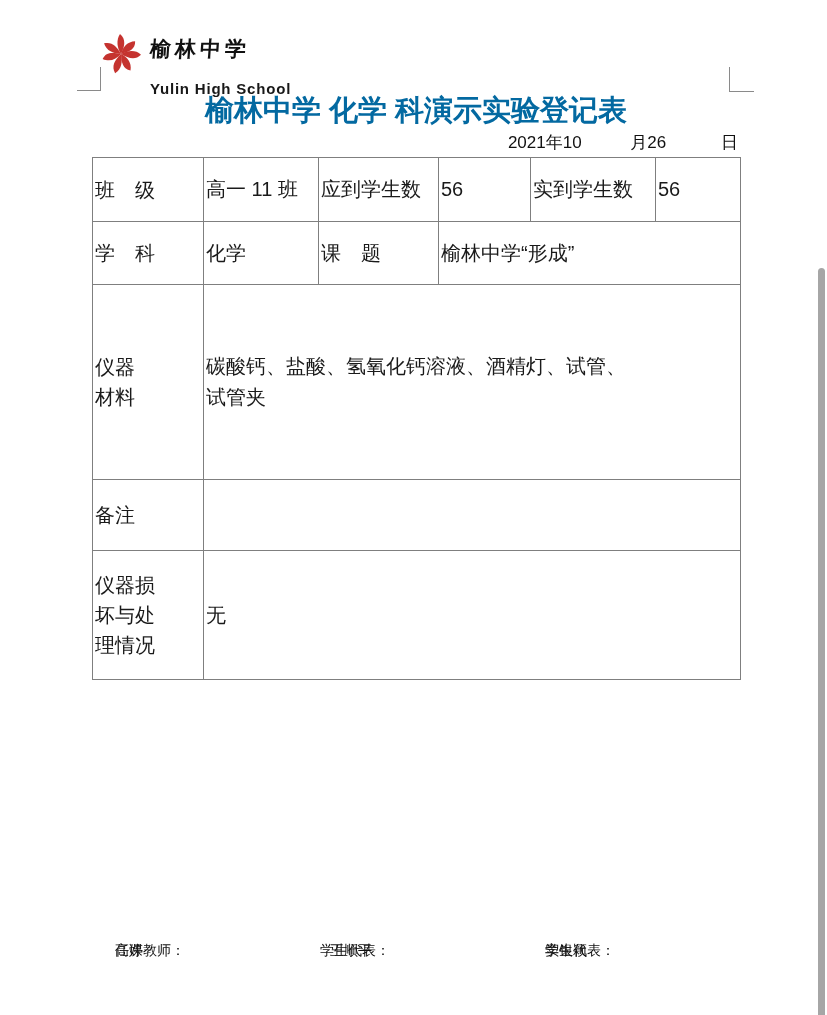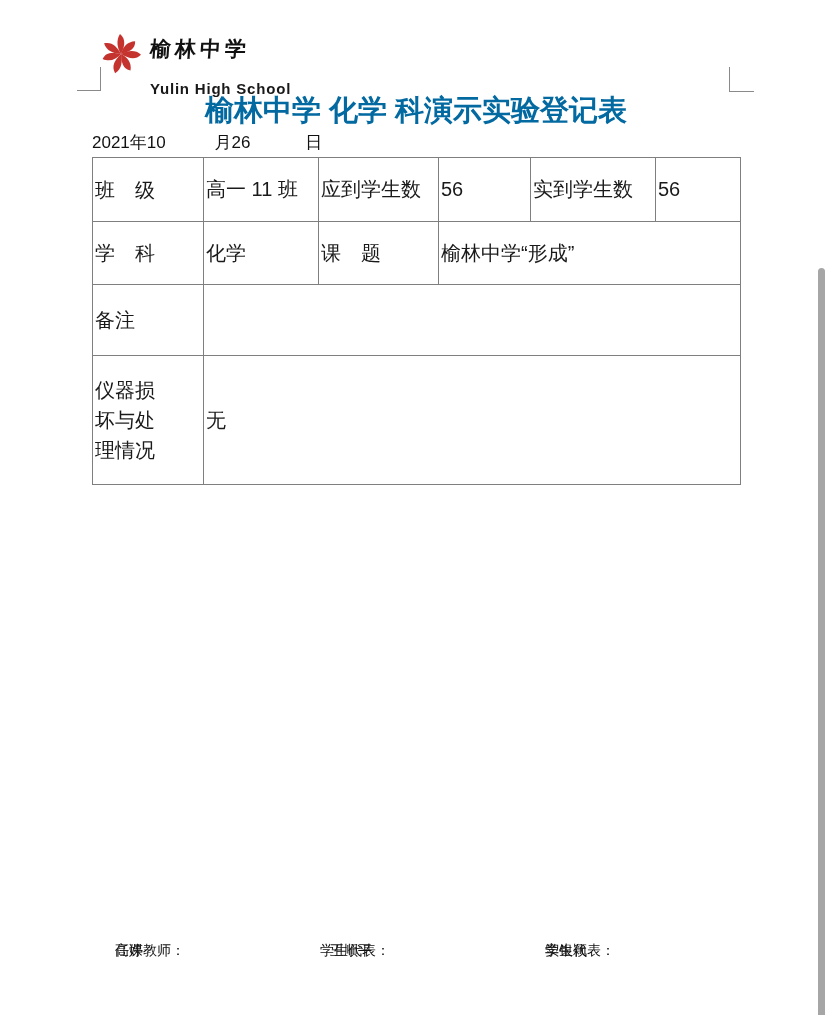--- a/index.html
+++ b/index.html
@@ -63,21 +63,21 @@
     text-align: center;
     font-size: 29px;
     font-weight: bold;
     color: #0369a1;
     line-height: 40px;
     white-space: nowrap;
   }
   .doc-date {
     position: absolute;
     left: 92px; top: 131px; width: 646px;
-    text-align: left;
+    text-align: right;
     font-size: 17px;
     color: #111111;
   }
   .doc-date .gap1 { margin-left: 44px; }
   .doc-date .gap2 { margin-left: 50px; }
 
   
   table.reg-table {
     position: absolute;
     left: 92px; top: 157px;
@@ -182,20 +182,26 @@
       <td>56</td>
       <td>实到学生数</td>
       <td>56</td>
     </tr>
     <tr style="height:63px">
       <td class="pre">学　科</td>
       <td>化学</td>
       <td class="pre">课　题</td>
       <td colspan="3">榆林中学“形成”</td>
     </tr>
+    <tr style="height:195px">
+      <td class="pre">仪器
+材料</td>
+      <td colspan="5" class="equip-val">碳酸钙、盐酸、氢氧化钙溶液、酒精灯、试管、
+试管夹</td>
+    </tr>
     <tr style="height:71px">
       <td>备注</td>
       <td colspan="5"></td>
     </tr>
     <tr style="height:129px">
       <td class="pre">仪器损
 坏与处
 理情况</td>
       <td colspan="5">无</td>
     </tr>

